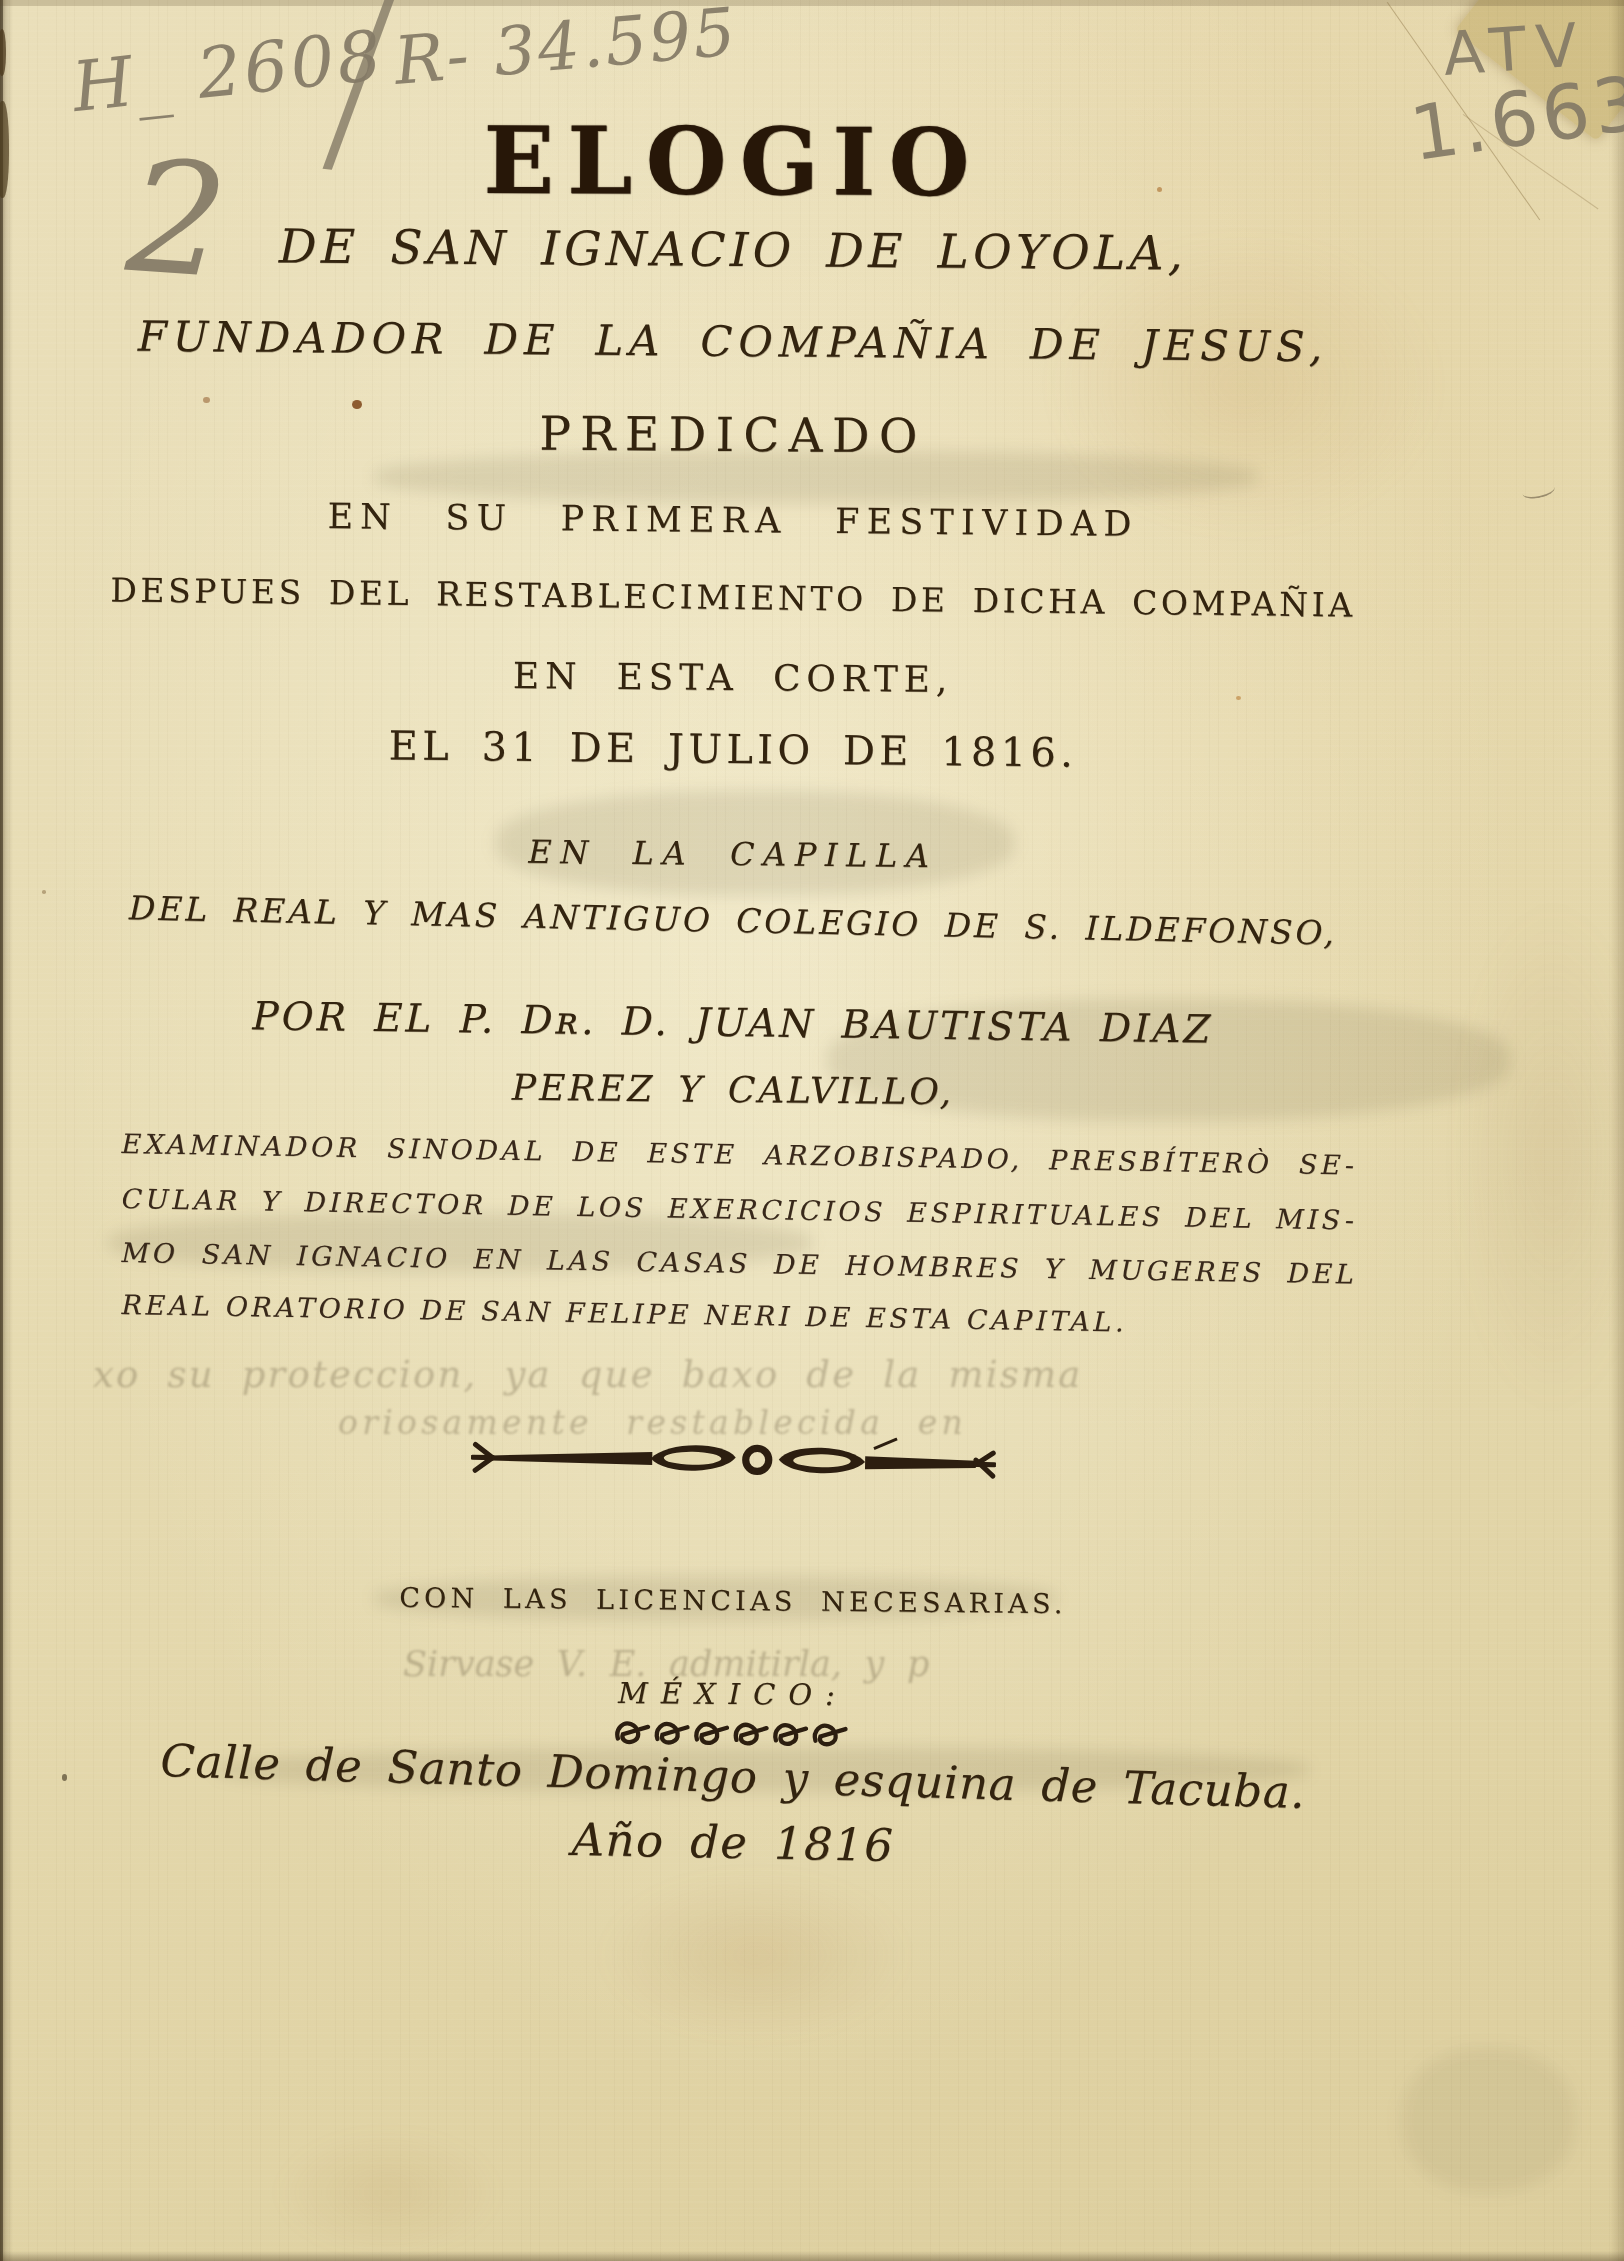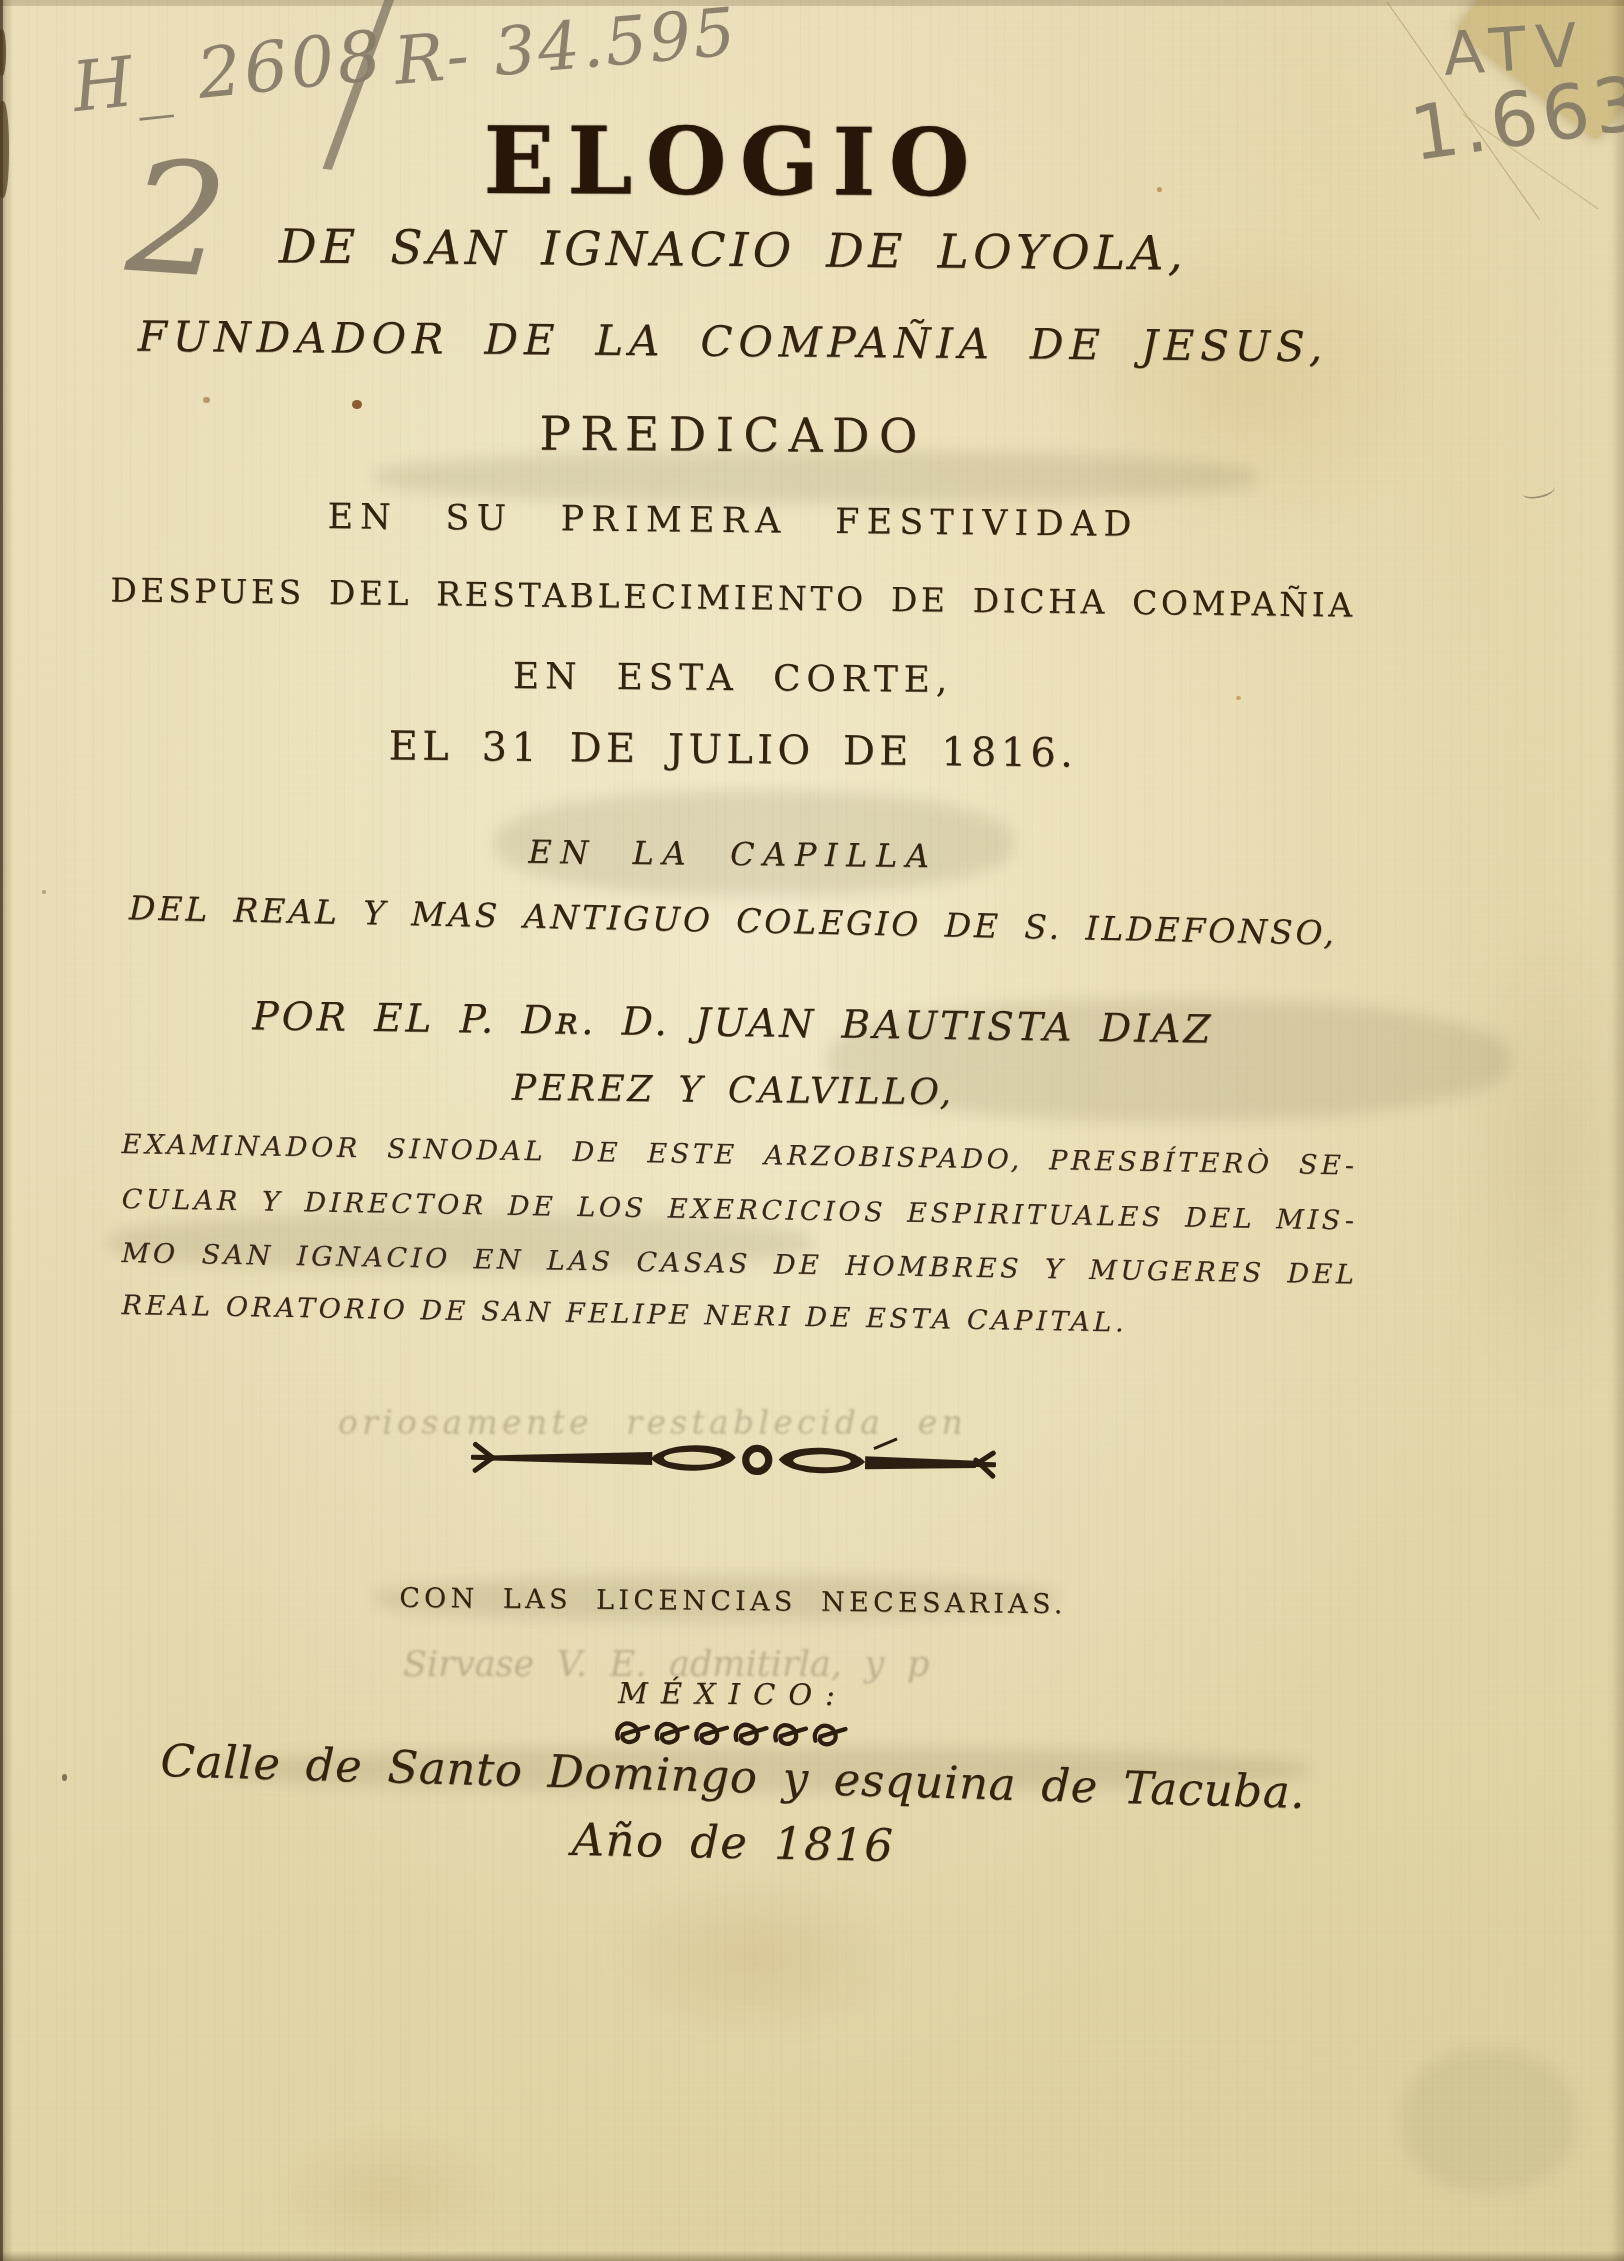--- a/index.html
+++ b/index.html
@@ -93,20 +93,21 @@
   <div class="texture"></div>
 
   <div class="smudge" style="left:374px;top:451px;width:884px;height:52px;"></div>
   <div class="smudge" style="left:496px;top:791px;width:518px;height:104px;"></div>
   <div class="smudge" style="left:827px;top:999px;width:683px;height:122px;"></div>
   <div class="smudge" style="left:108px;top:1213px;width:704px;height:59px;"></div>
   <div class="smudge" style="left:374px;top:1576px;width:683px;height:45px;"></div>
   <div class="smudge" style="left:216px;top:1747px;width:1093px;height:45px;"></div>
   <div class="smudge" style="left:1402px;top:2048px;width:173px;height:144px;opacity:.6;"></div>
 
+  <div class="ghost g2">xo su proteccion, ya que baxo de la misma</div>
   <div class="ghost g3">Sirvase V. E. admitirla, y p</div>
   <div class="ghost g1">oriosamente restablecida en</div>
 
   <div class="pl l-title">ELOGIO</div>
   <div class="pl l-dedicatee it">DE SAN IGNACIO DE LOYOLA,</div>
   <div class="pl l-founder it">FUNDADOR DE LA COMPAÑIA DE JESUS,</div>
   <div class="pl l-predicado">PREDICADO</div>
   <div class="pl l-festividad">EN SU PRIMERA FESTIVIDAD</div>
   <div class="pl l-despues">DESPUES DEL RESTABLECIMIENTO DE DICHA COMPAÑIA</div>
   <div class="pl l-corte">EN ESTA CORTE,</div>

